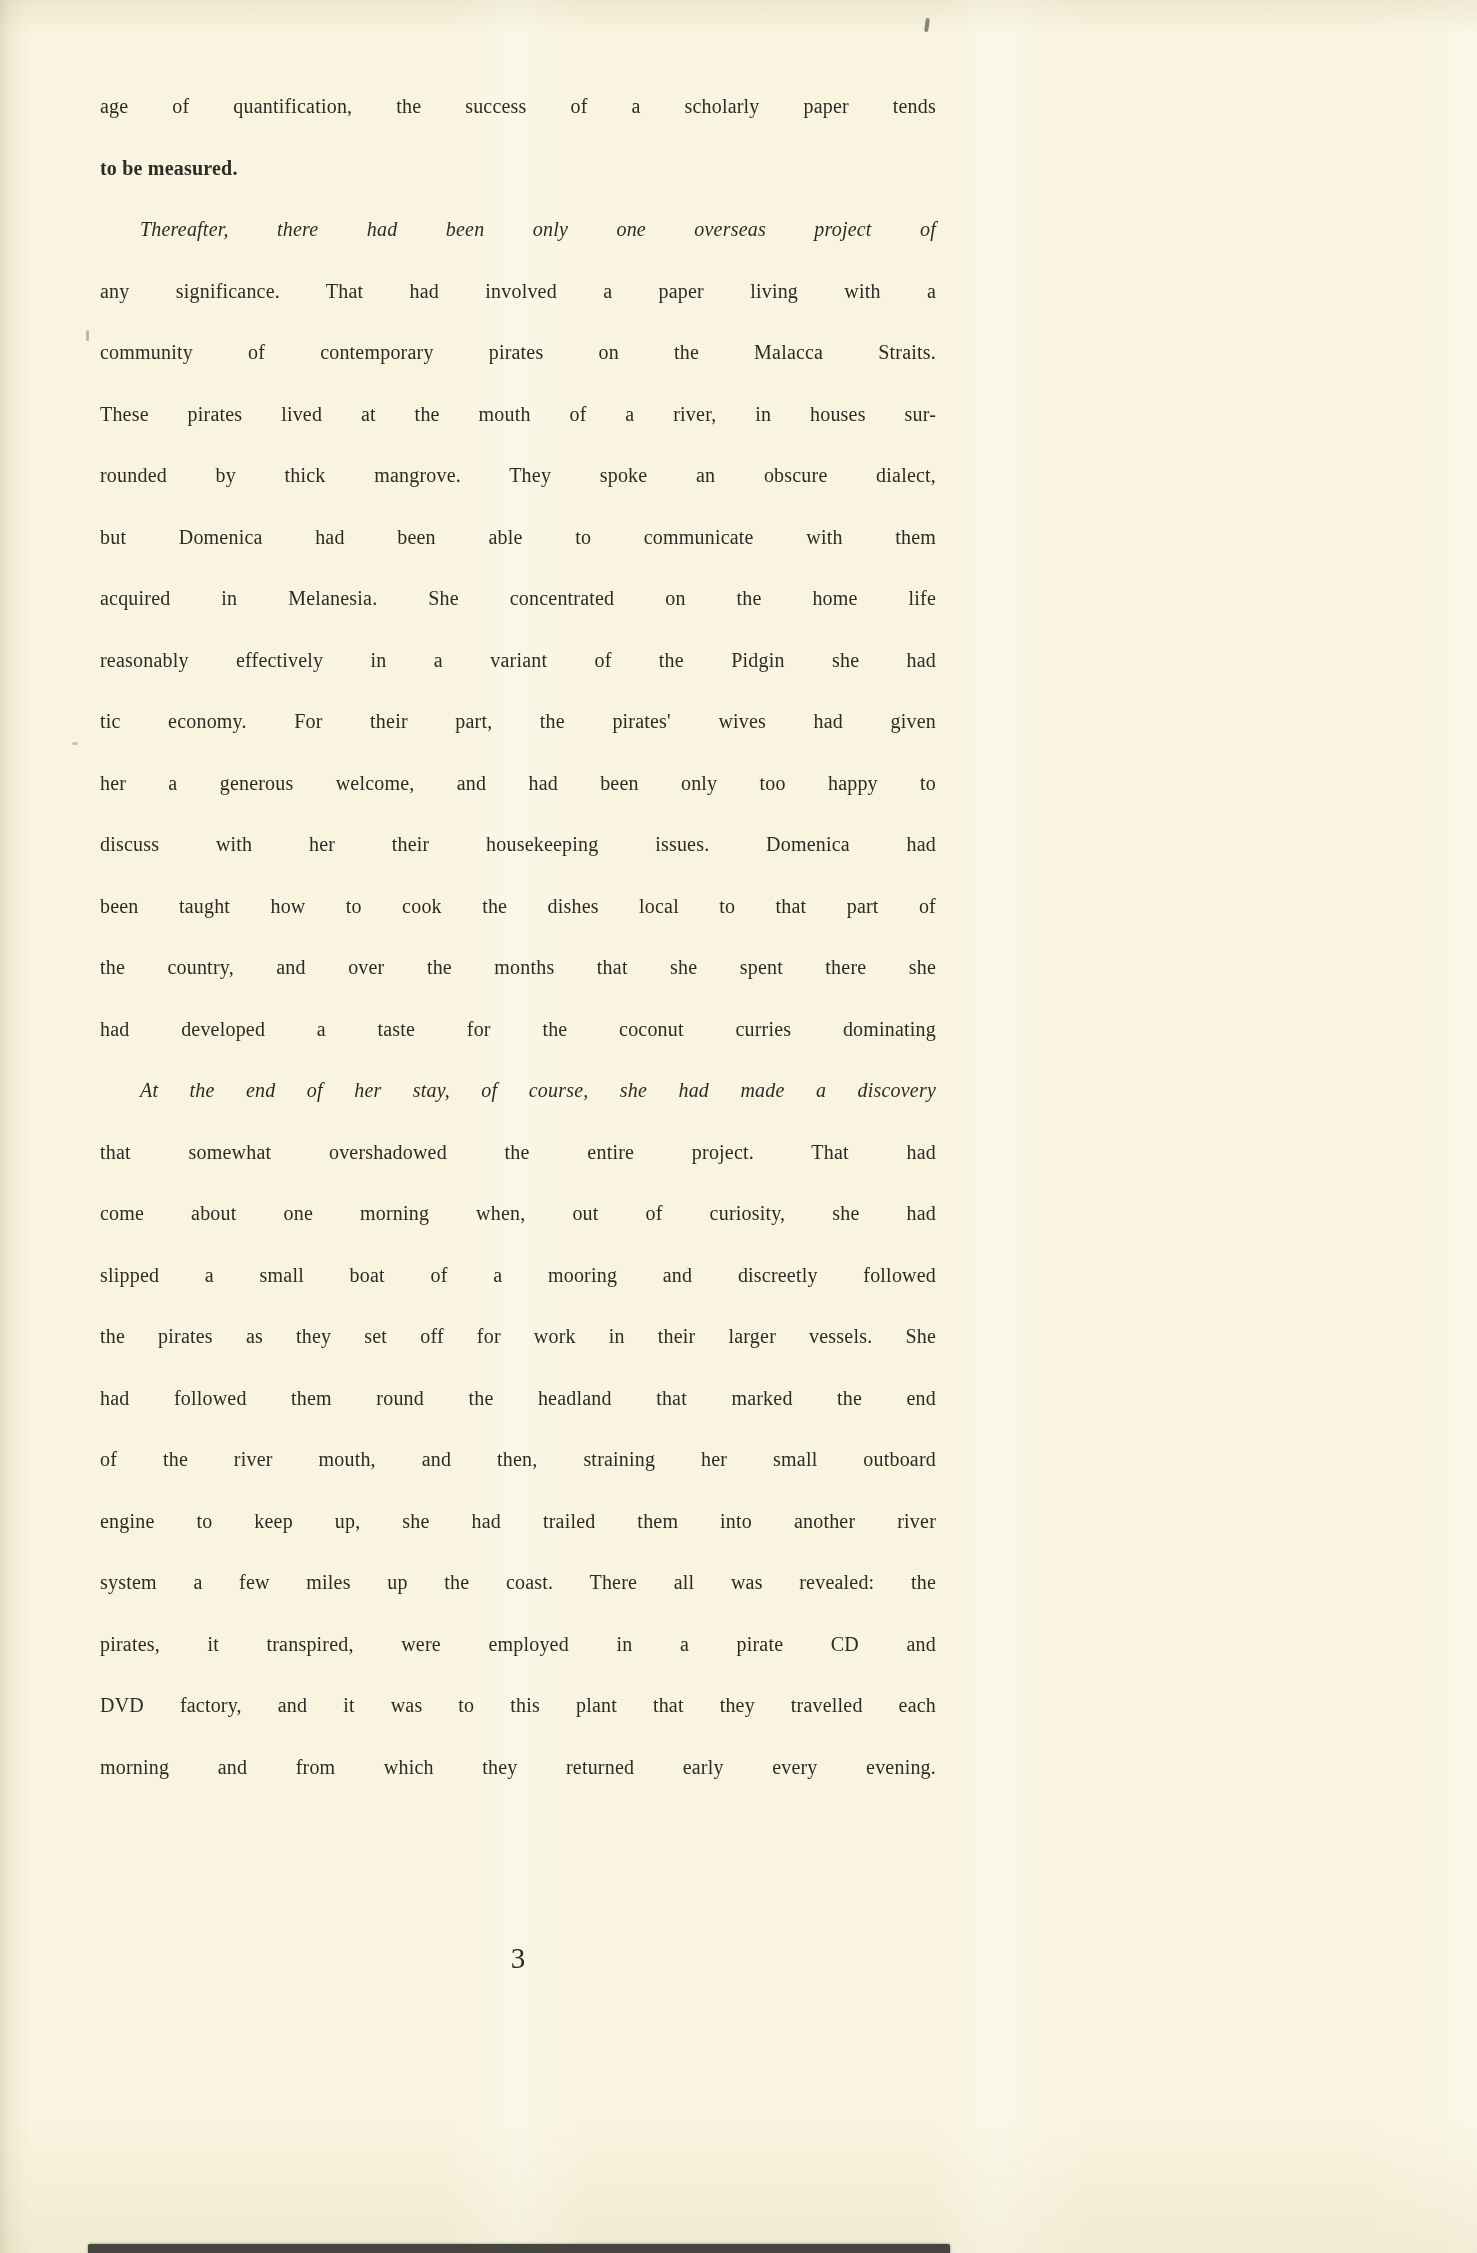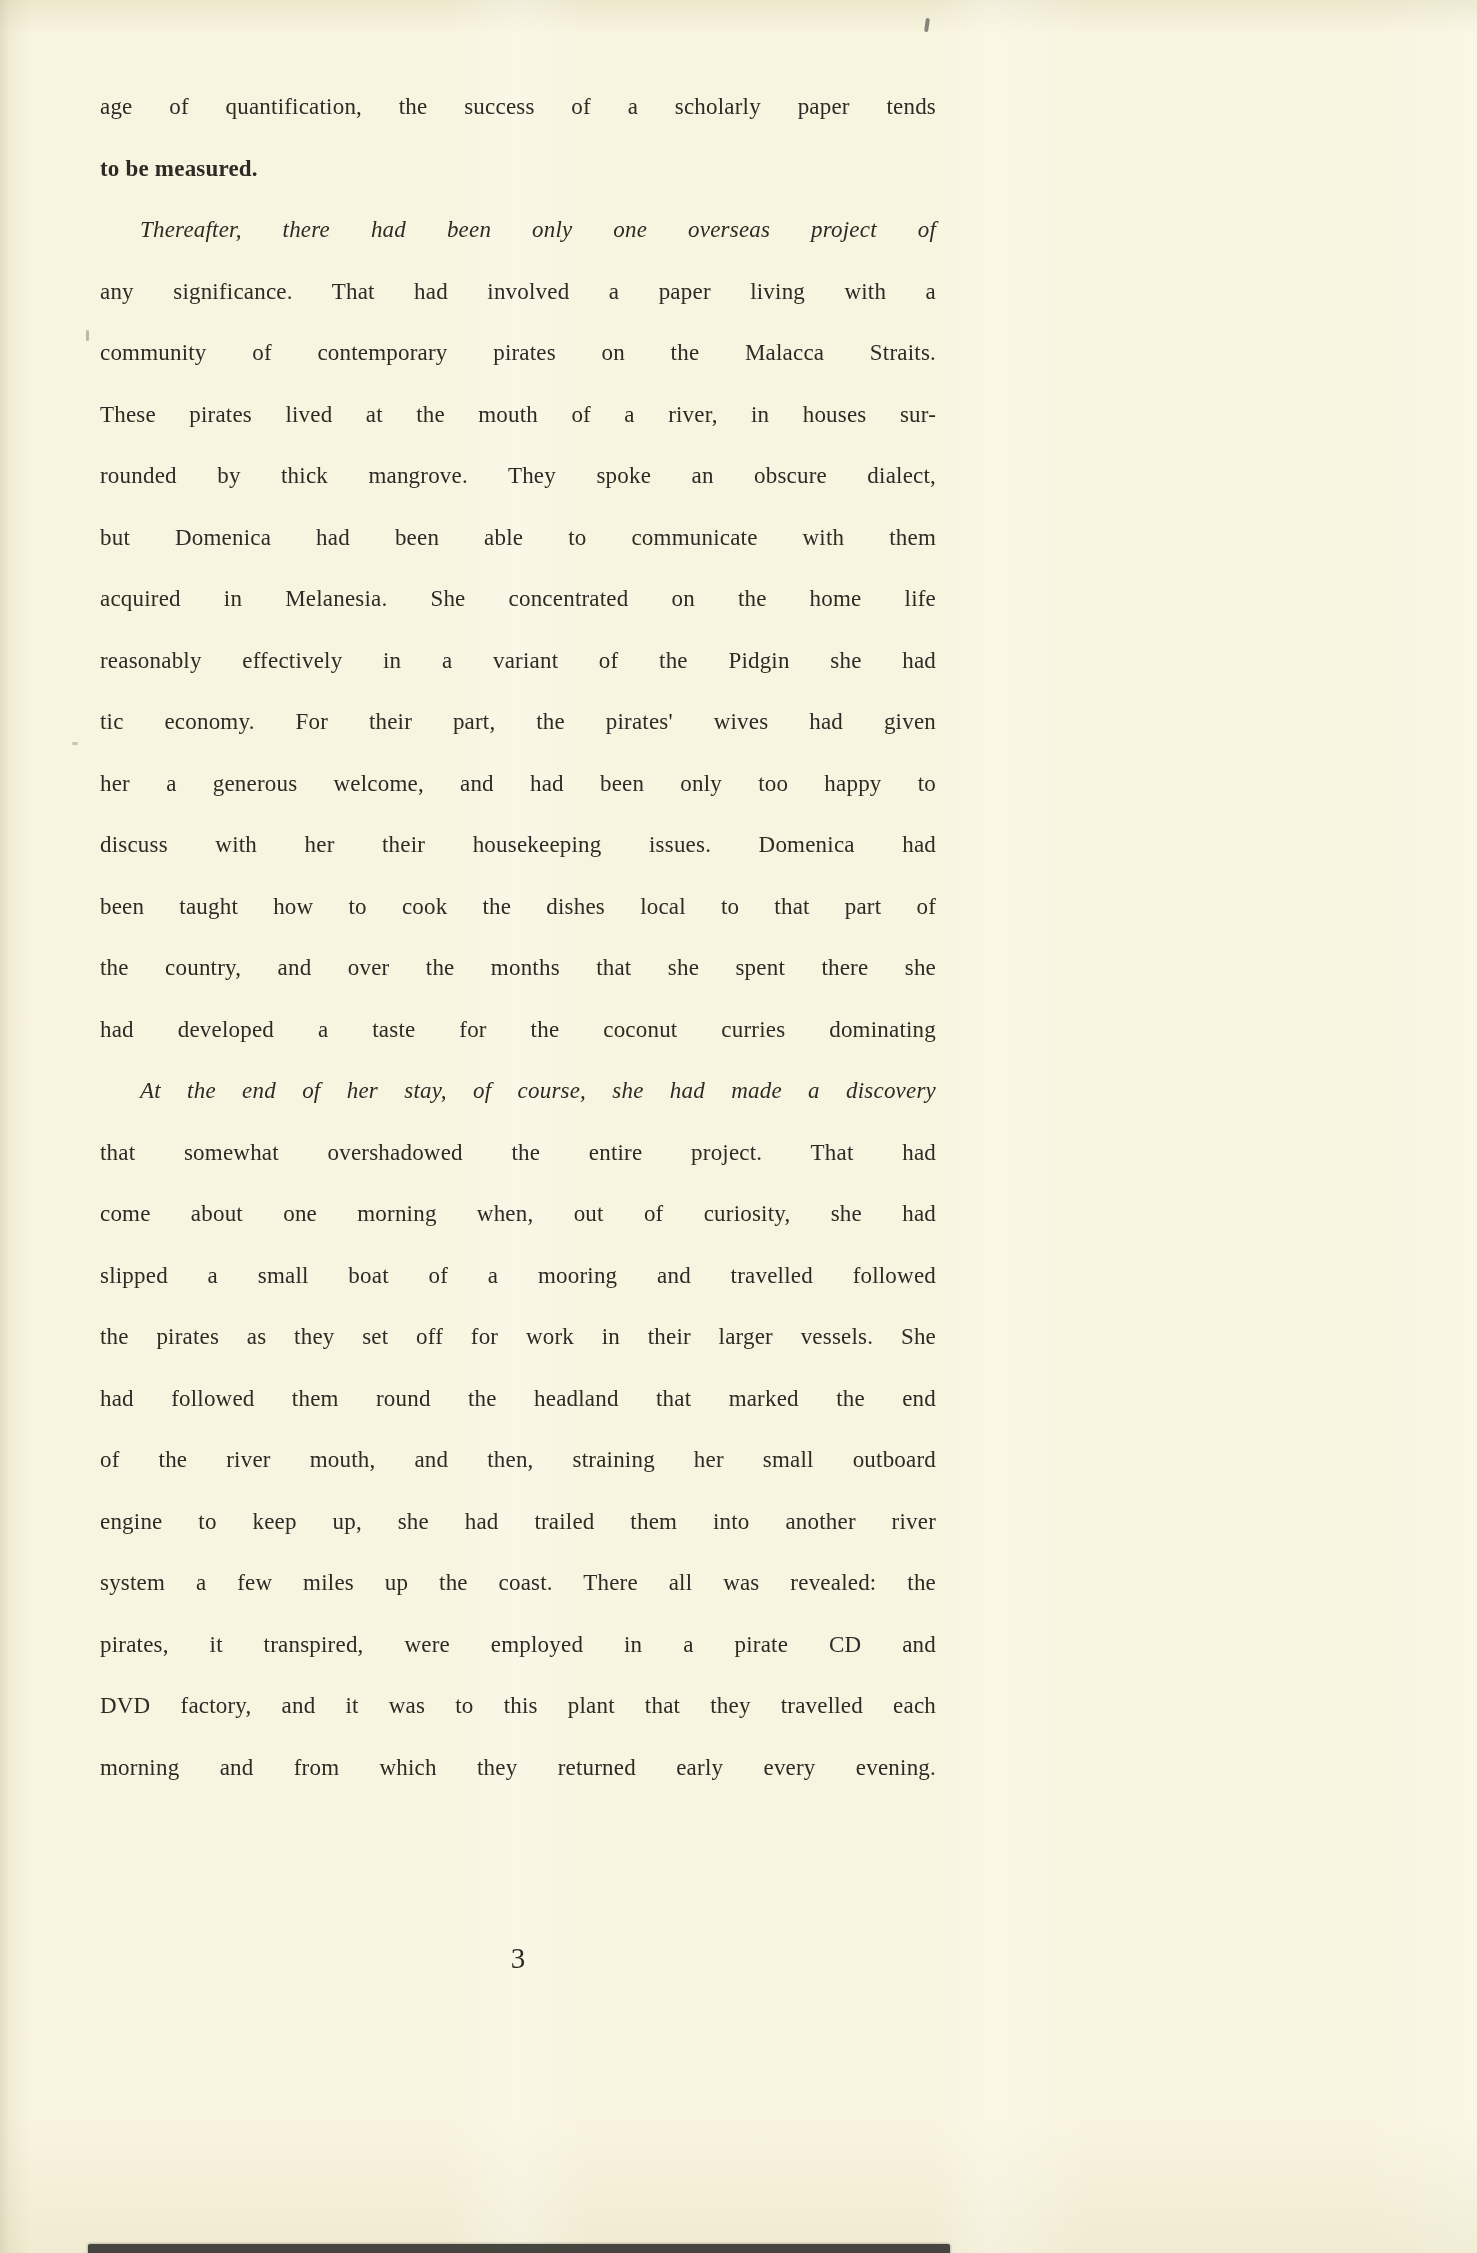--- a/index.html
+++ b/index.html
@@ -26,21 +26,21 @@
       linear-gradient(90deg, rgba(0,0,0,0) 63%, rgba(255,255,250,0.30) 67%, rgba(0,0,0,0) 74%),
       linear-gradient(180deg, rgba(205,197,160,0.28) 0px, rgba(0,0,0,0) 34px),
       linear-gradient(180deg, rgba(0,0,0,0) 94%, rgba(214,206,168,0.25) 100%),
       linear-gradient(90deg, rgba(0,0,0,0) 92%, rgba(255,255,248,0.30) 100%);
   }
   .text-block {
     position: absolute;
     left: 100px;
     top: 76px;
     width: 836px;
-    font-size: 23px;
+    font-size: 20px;
     line-height: 61.5px;
     letter-spacing: 0.2px;
   }
   .line {
     text-align: justify;
     text-align-last: justify;
   }
   .line.para-end {
     text-align-last: left;
     font-weight: bold;
@@ -119,21 +119,21 @@
     <div class="line">reasonably effectively in a variant of the Pidgin she had</div>
     <div class="line">tic economy. For their part, the pirates' wives had given</div>
     <div class="line">her a generous welcome, and had been only too happy to</div>
     <div class="line">discuss with her their housekeeping issues. Domenica had</div>
     <div class="line">been taught how to cook the dishes local to that part of</div>
     <div class="line">the country, and over the months that she spent there she</div>
     <div class="line">had developed a taste for the coconut curries dominating</div>
     <div class="line indent">At the end of her stay, of course, she had made a discovery</div>
     <div class="line">that somewhat overshadowed the entire project. That had</div>
     <div class="line">come about one morning when, out of curiosity, she had</div>
-    <div class="line">slipped a small boat of a mooring and travelled followed</div>
+    <div class="line">slipped a small boat of a mooring and discreetly followed</div>
     <div class="line">the pirates as they set off for work in their larger vessels. She</div>
     <div class="line">had followed them round the headland that marked the end</div>
     <div class="line">of the river mouth, and then, straining her small outboard</div>
     <div class="line">engine to keep up, she had trailed them into another river</div>
     <div class="line">system a few miles up the coast. There all was revealed: the</div>
     <div class="line">pirates, it transpired, were employed in a pirate CD and</div>
     <div class="line">DVD factory, and it was to this plant that they travelled each</div>
     <div class="line">morning and from which they returned early every evening.</div>
   </div>
 

